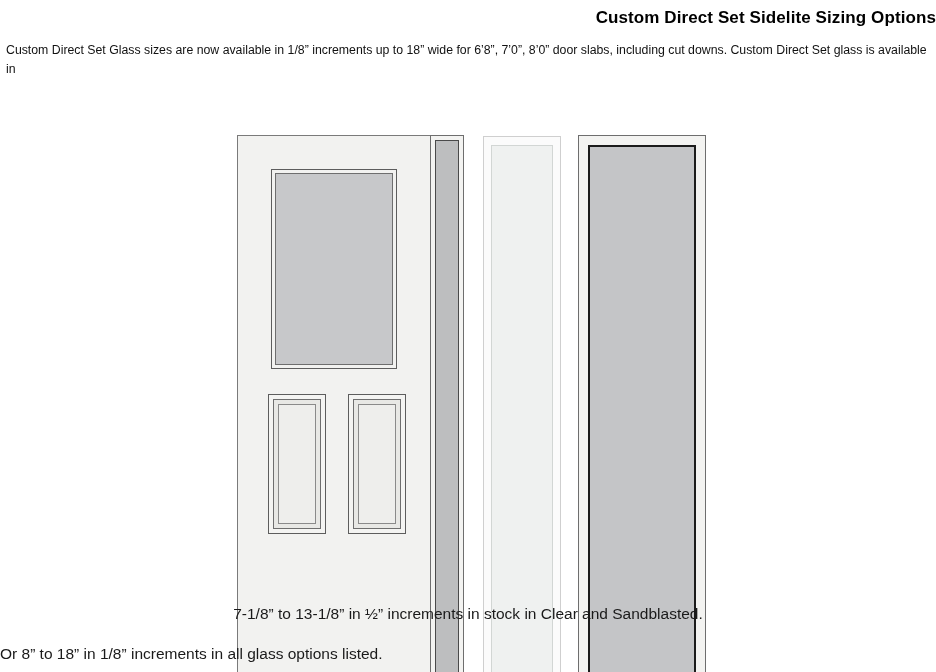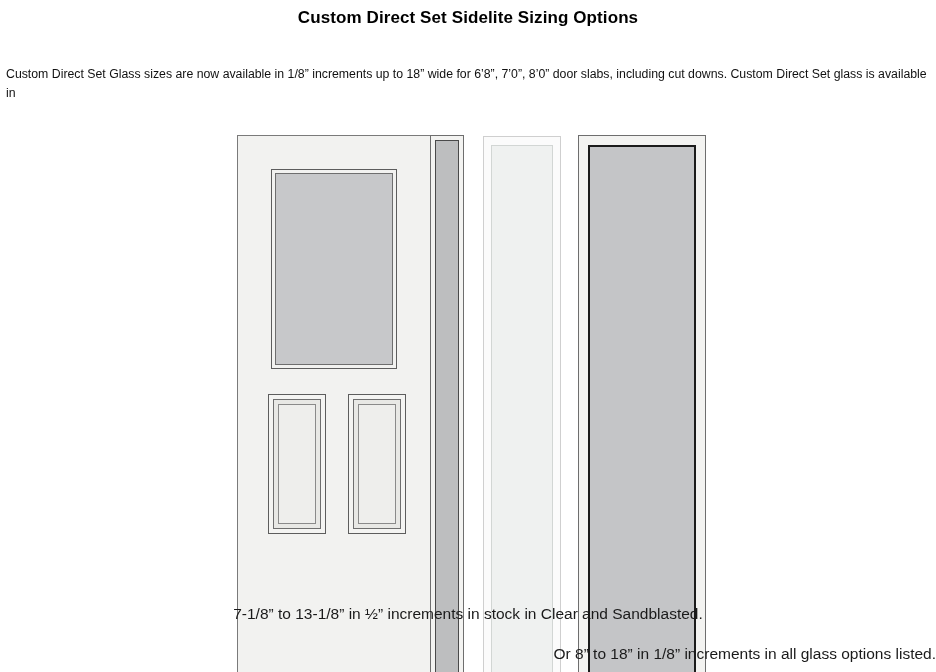--- a/index.html
+++ b/index.html
@@ -18,34 +18,33 @@
   .page {
     position: relative;
     width: 936px;
     height: 672px;
   }
   .title {
     position: absolute;
     top: 8px;
     left: 0;
     width: 936px;
-    text-align: center;
+    text-align: right;
     font-size: 17px;
     font-weight: bold;
     letter-spacing: 0.1px;
   }
   .intro {
     position: absolute;
     top: 41px;
     left: 6px;
     width: 924px;
     font-size: 12.3px;
     line-height: 19px;
     color: #111;
-    margin-top: 24px;
   }
   .intro span { display: block; }
 
   
   .drawing {
     position: absolute;
     left: 0;
     top: 128px;
     width: 936px;
     height: 460px;
@@ -157,21 +156,21 @@
     width: 936px;
     text-align: center;
     font-size: 15.5px;
     color: #1a1a1a;
   }
   .caption2 {
     position: absolute;
     top: 645px;
     left: 0;
     width: 936px;
-    text-align: right;
+    text-align: left;
     font-size: 15.5px;
     color: #1a1a1a;
   }
 </style>
 </head>
 <body>
 
 <div class="page">
 
   <div class="title">Custom Direct Set Sidelite Sizing Options</div>

